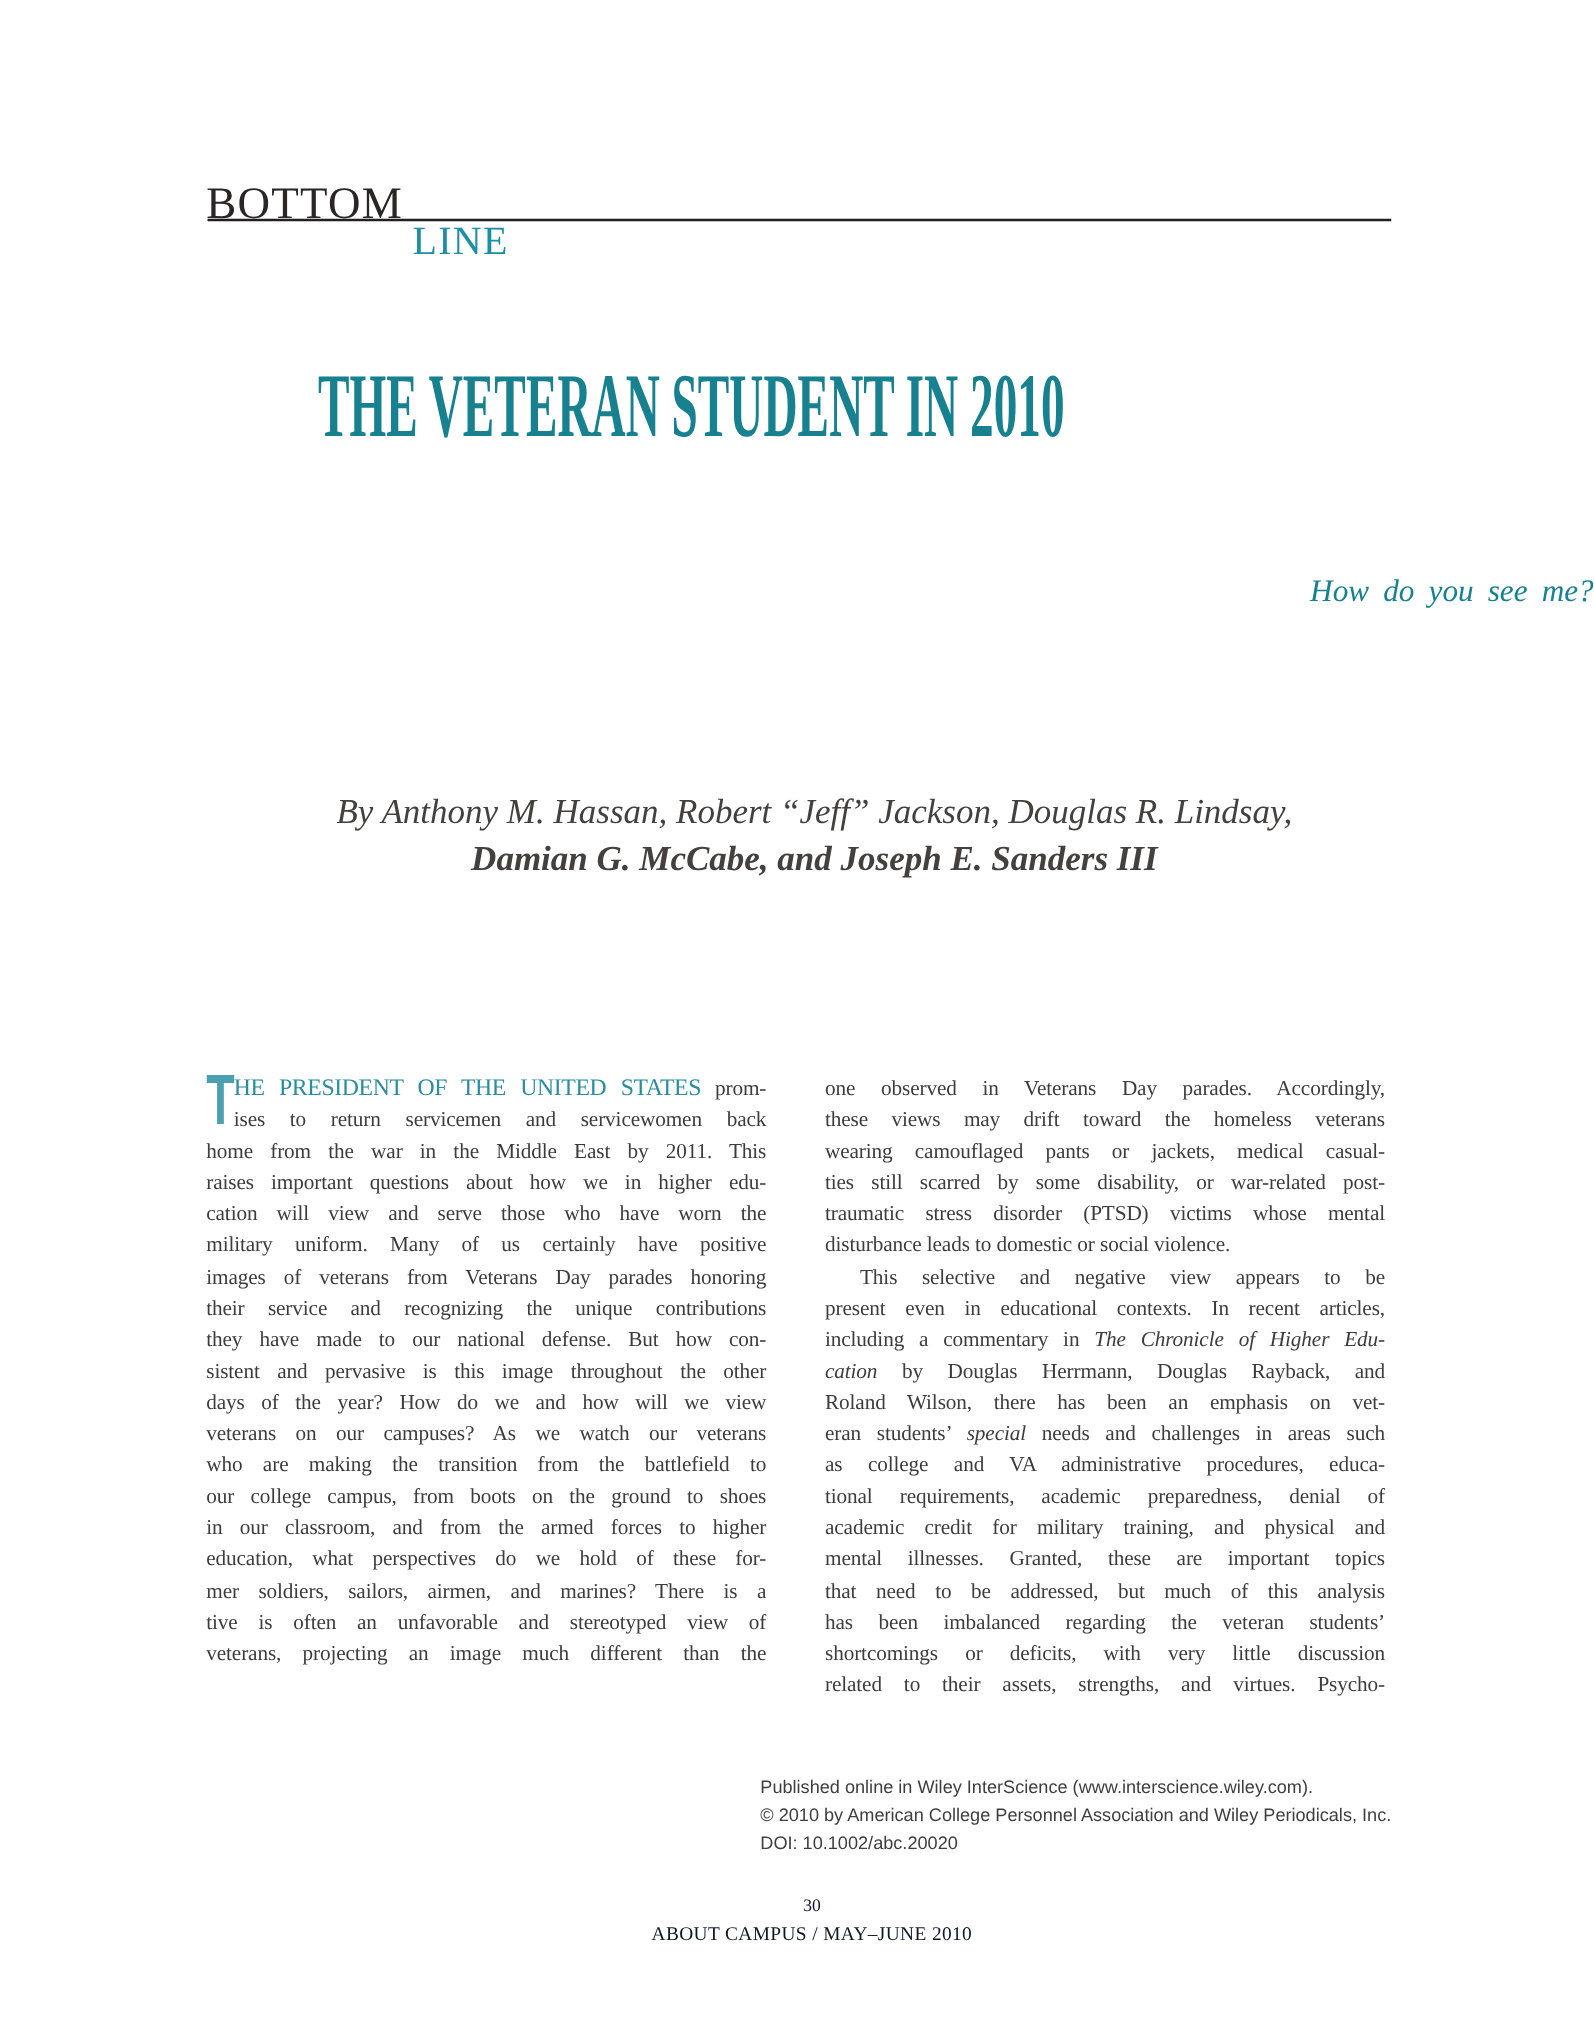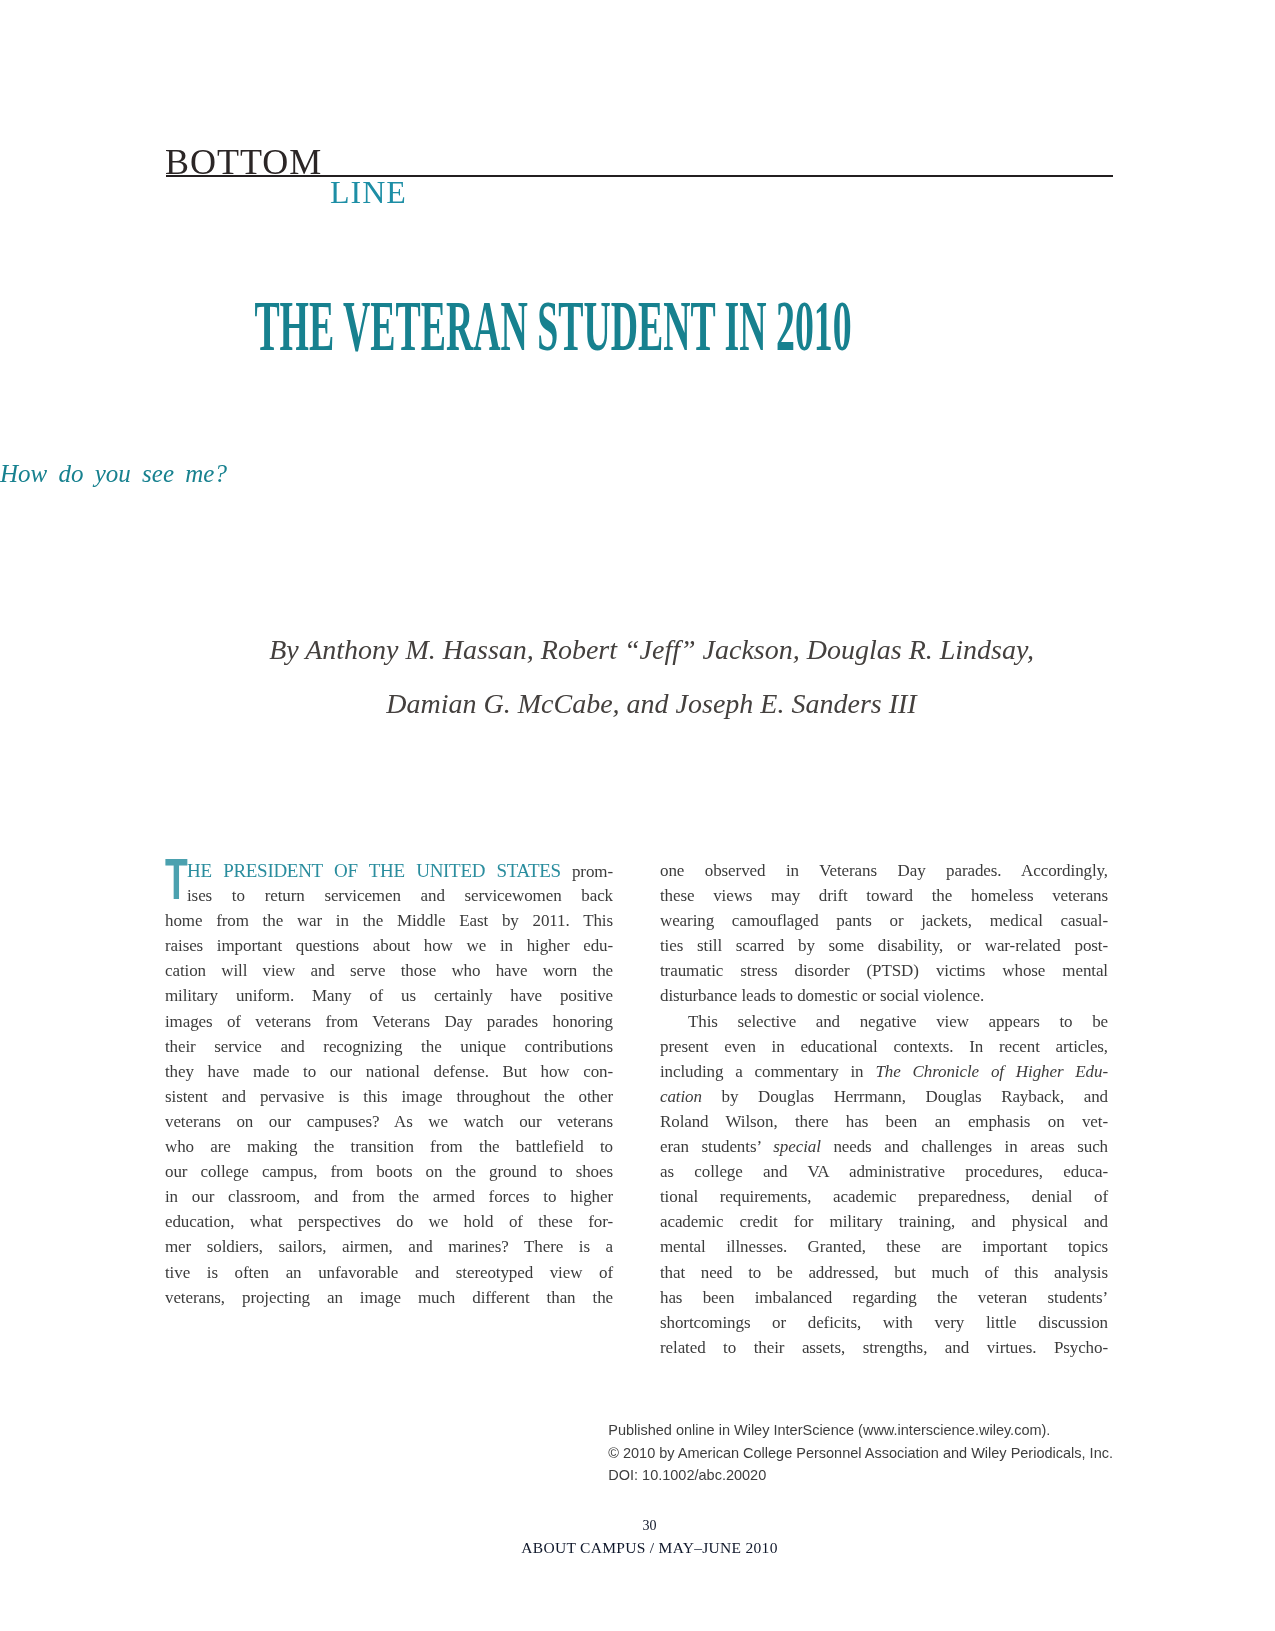--- a/index.html
+++ b/index.html
@@ -13,27 +13,27 @@
   #masthead-bottom{position:absolute;left:330px;top:177px;font-size:32px;letter-spacing:1px;
         color:var(--teal2,#1d8ea5);line-height:30px;}
 
   
   #title-wrap{position:absolute;left:0;right:0;top:286px;height:80px;display:flex;
         justify-content:flex-start;align-items:center;}
   #article-title{font-weight:bold;font-size:70px;white-space:nowrap;color:var(--teal,#17818f);
         transform:scale(0.54,1.04);letter-spacing:0px;line-height:70px;}
 
   
-  #subtitle{position:absolute;left:0;right:0;top:460px;text-align:left;font-style:italic;
+  #subtitle{position:absolute;left:0;right:0;top:460px;text-align:right;font-style:italic;
         font-size:25px;color:var(--teal,#17818f);word-spacing:5px;}
 
   
   #byline{position:absolute;left:0;right:0;top:636px;text-align:center;font-style:italic;
         color:#44403e;font-size:28px;line-height:27px;padding-left:28px;}
-  #byline .b2{margin-top:27px;}
+  #byline .b2{margin-top:11px;font-weight:bold;}
 
   
   .bodycol{position:absolute;top:858px;width:448px;font-size:17px;line-height:25.1px;
         color:#3c3c3c;letter-spacing:-0.1px;}
   #col-left{left:165px;}
   #col-right{left:660px;}
   .bline{text-align:justify;text-align-last:justify;height:25.1px;white-space:nowrap;}
   .bline.end{text-align-last:left;}
   .bline.indent{padding-left:28px;}
   .bline .it{font-style:italic;}
@@ -76,20 +76,21 @@
   <div class="bline"><span class="lead">HE PRESIDENT OF THE UNITED STATES</span><span> prom-</span></div>
       <div class="bline"><span>ises to return servicemen and servicewomen back</span></div>
       <div class="bline"><span>home from the war in the Middle East by 2011. This</span></div>
       <div class="bline"><span>raises important questions about how we in higher edu-</span></div>
       <div class="bline"><span>cation will view and serve those who have worn the</span></div>
       <div class="bline"><span>military uniform. Many of us certainly have positive</span></div>
       <div class="bline"><span>images of veterans from Veterans Day parades honoring</span></div>
       <div class="bline"><span>their service and recognizing the unique contributions</span></div>
       <div class="bline"><span>they have made to our national defense. But how con-</span></div>
       <div class="bline"><span>sistent and pervasive is this image throughout the other</span></div>
+      <div class="bline"><span>days of the year? How do we and how will we view</span></div>
       <div class="bline"><span>veterans on our campuses? As we watch our veterans</span></div>
       <div class="bline"><span>who are making the transition from the battlefield to</span></div>
       <div class="bline"><span>our college campus, from boots on the ground to shoes</span></div>
       <div class="bline"><span>in our classroom, and from the armed forces to higher</span></div>
       <div class="bline"><span>education, what perspectives do we hold of these for-</span></div>
       <div class="bline"><span>mer soldiers, sailors, airmen, and marines? There is a</span></div>
       <div class="bline"><span>tive is often an unfavorable and stereotyped view of</span></div>
       <div class="bline"><span>veterans, projecting an image much different than the</span></div>
     </div>
 

